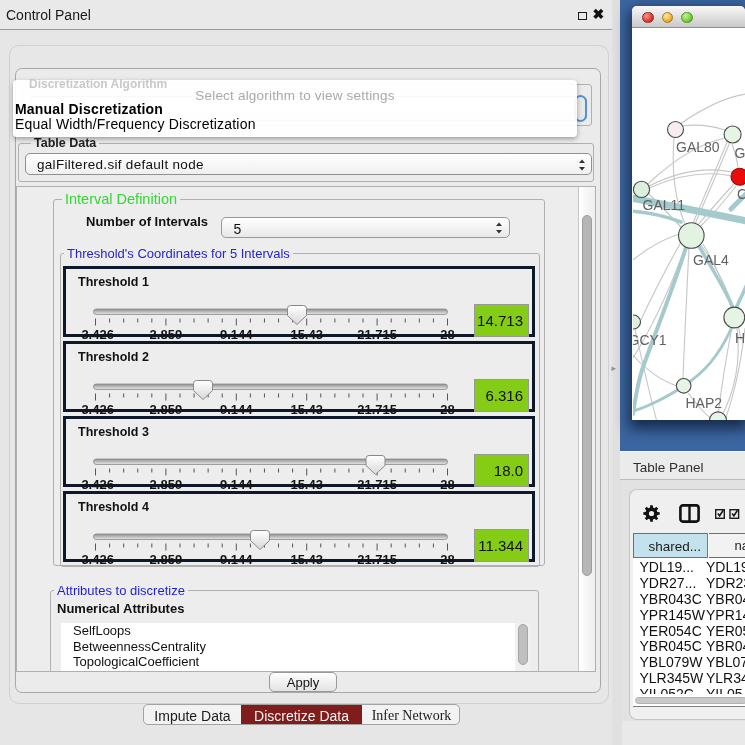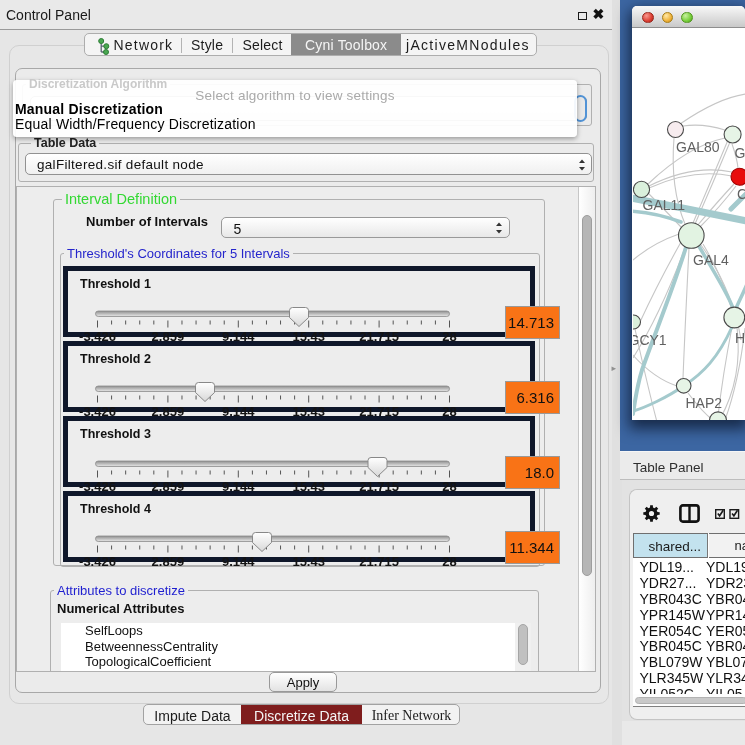--- a/index.html
+++ b/index.html
@@ -33,30 +33,30 @@
 #viewport { position:absolute; left:16px; top:186px; width:580px; height:486px; background:#ededed; border:1px solid #b0b0b0; overflow:hidden; }
 #vtrack { position:absolute; left:561px; top:0; width:18px; height:486px; background:linear-gradient(90deg,#ffffff,#ededed); border-left:1px solid #c6c6c6; }
 #vthumb { position:absolute; left:565px; top:28px; width:10px; height:361px; background:#b6b6b6; border:1px solid #9e9e9e; border-radius:5px; }
 #fs-int { left:36px; top:4px; width:492px; height:375px; }
 #fs-int legend { color:#33d833; font-size:14.5px; margin-left:8px; }
 #noi-label { position:absolute; left:69px; top:27px; font-size:13px; font-weight:bold; color:#111; }
 #combo3 { position:absolute; left:203.5px; top:30px; width:289px; height:20.5px; border:1px solid #999; border-radius:5px; background:linear-gradient(#ffffff,#e8e8e8); }
 #combo3 .txt { position:absolute; left:12px; top:2.5px; font-size:14px; color:#111; }
 #fs-th { left:43px; top:59px; width:479.5px; height:321px; }
 #fs-th legend { color:#2525cc; }
-.tbox { position:absolute; left:46px; width:472px; height:71px; border:5px solid #0f172a; background:#ededed; }
+.tbox { position:absolute; left:46px; width:472px; height:71px; border:3px solid #0f172a; background:#ededed; }
 .tbox .tlabel { position:absolute; left:12px; top:6px; font-size:12.5px; font-weight:bold; color:#111; }
-.tbox .vfield { position:absolute; left:408px; top:35px; width:55px; height:32.5px; background:#f97316; border:1px solid #999; font-size:15px; color:#111; text-align:right; padding:6.5px 5px 0 0;margin-left:29px; }
+.tbox .vfield { position:absolute; left:408px; top:35px; width:55px; height:32.5px; background:#84cc16; border:1px solid #999; font-size:15px; color:#111; text-align:right; padding:6.5px 5px 0 0; }
 .tbox svg { position:absolute; left:0; top:0; }
 .ticklabel { position:absolute; top:57.5px; font-size:13px; font-weight:bold; color:#141414; width:60px; text-align:center; }
 #fs-attr { left:33px; top:396px; width:489px; height:120px; }
 #fs-attr legend { color:#1f1fd0; }
 #numattr { position:absolute; left:40px; top:414px; font-size:13px; font-weight:bold; color:#111; }
 #attrlist { position:absolute; left:44px; top:436px; width:470px; height:50px; background:#fff; overflow:hidden; }
-#attrlist div { font-size:13px; color:#111; padding-left:24px; height:15.5px; line-height:15.5px; }
+#attrlist div { font-size:13px; color:#111; padding-left:12px; height:15.5px; line-height:15.5px; }
 #ltrack { position:absolute; left:498px; top:436px; width:16px; height:50px; background:#f0f0f0; }
 #lthumb { position:absolute; left:500.5px; top:437px; width:10.5px; height:41px; background:#c0c0c0; border:1px solid #a5a5a5; border-radius:5px; }
 #applyrow { position:absolute; left:16px; top:672px; width:580px; height:21px; }
 #applybtn { position:absolute; left:253px; top:0px; width:68px; height:20px; background:linear-gradient(#ffffff,#e3e3e3); border:1px solid #999; border-radius:5px; text-align:center; font-size:13px; color:#111; padding-top:2px; }
 #bottomtabs { position:absolute; left:143px; top:703.5px; width:317px; height:21.5px; background:#f2f2f2; border:1px solid #a2a2a2; border-radius:5px; overflow:hidden; }
 #bottomtabs .seg { position:absolute; top:0; height:22px; font-size:14px; color:#1c1c1c; text-align:center; padding-top:3px; }
 #divider { position:absolute; left:612px; top:0; width:10px; height:745px; background:#e0e0e0; }
 #rightside { position:absolute; left:622px; top:0; width:123px; height:745px; }
 #blueframe { position:absolute; left:-2px; top:0; width:125px; height:450.5px; background:#3c66a2; }
 #macwin { position:absolute; left:10px; top:5.5px; width:113px; height:414.5px; background:#fff; border-radius:5px 5px 0 0; box-shadow:0 6px 14px 3px rgba(8,18,38,0.7); }
@@ -355,36 +355,20 @@
   <div id="applyrow">
       <div id="applybtn">Apply</div>
     </div>
 
   <div id="bottomtabs">
     <div class="seg" style="left:0; width:97px;">Impute Data</div>
     <div class="seg" style="left:97px; width:121px; background:#7f1d1d; color:#f5f5f5;">Discretize Data</div>
     <div class="seg" style="left:218px; width:99px;font-family:Liberation Serif, serif;">Infer Network</div>
   </div>
 
-  <div id="tabbar">
-    <div id="darktab"></div>
-    <svg width="14" height="18" style="position:absolute;left:11.5px;top:2.5px">
-      <path d="M4.2 4.5 V15 M4.2 9.2 H9.3 M4.2 15 H9" stroke="#5a6472" stroke-width="1.3" fill="none"></path>
-      <circle cx="4.2" cy="4" r="2.5" fill="#4aa851" stroke="#2d7d36" stroke-width="1"></circle>
-      <circle cx="9.3" cy="9.2" r="2.5" fill="#4aa851" stroke="#2d7d36" stroke-width="1"></circle>
-      <circle cx="9" cy="15" r="2.5" fill="#4aa851" stroke="#2d7d36" stroke-width="1"></circle>
-    </svg>
-    <div class="tabtext" style="left:28.5px; letter-spacing:1.2px;">Network</div>
-    <div class="tabsep" style="left:96px;"></div>
-    <div class="tabtext" style="left:106px;">Style</div>
-    <div class="tabsep" style="left:146.5px;"></div>
-    <div class="tabtext" style="left:157.5px;">Select</div>
-    <div class="tabtext" style="left:220px; color:#f5f5f5;">Cyni Toolbox</div>
-    <div class="tabtext" style="left:321px; letter-spacing:1.3px;">jActiveMNodules</div>
-  </div>
 </div>
 
 <div id="divider"></div>
 <div style="position:absolute; left:611.5px; top:363px; width:8px; height:12px; font-size:9px; color:#909090;">▸</div>
 
 <div id="rightside">
   <div id="blueframe"></div>
   <div id="macwin">
     <div id="mactitle">
       <div class="light" style="left:10px; background:radial-gradient(circle at 35% 30%, #f8988f, #dc3e32 60%, #a02218); border:0.5px solid #98261c;"></div>

